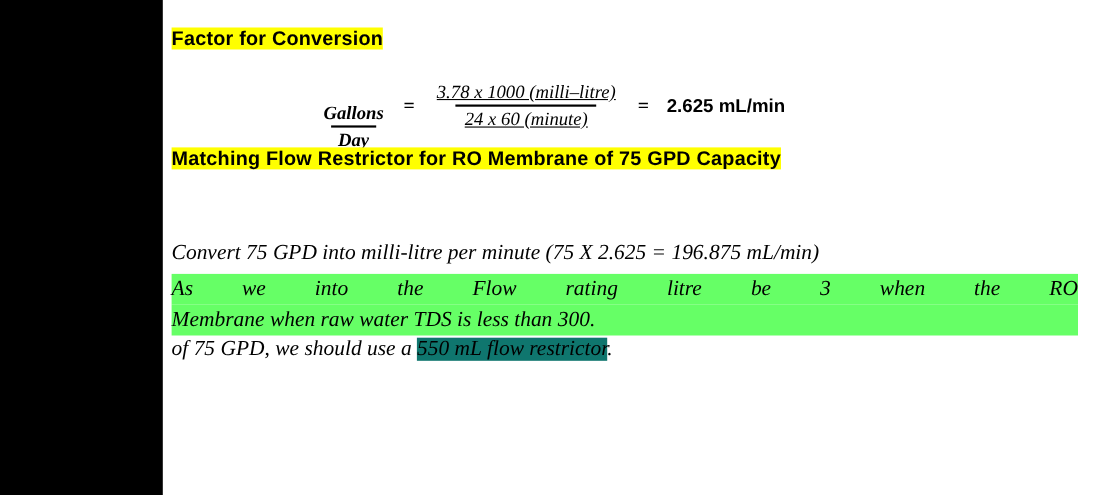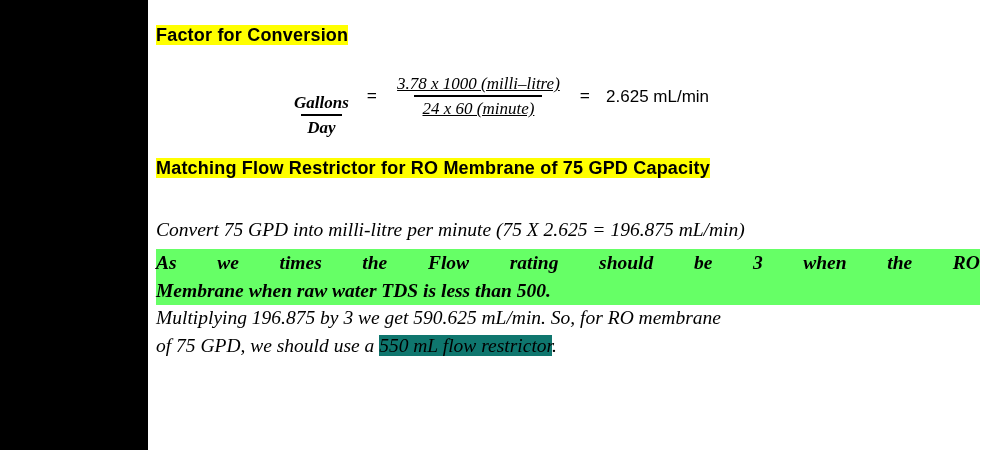--- a/index.html
+++ b/index.html
@@ -61,21 +61,20 @@
     font-weight: bold;
     letter-spacing: .2px;
   }
 
   .title2 {
     left: 8px;
     top: 134px;
     font-size: 18px;
     font-weight: bold;
     letter-spacing: .2px;
-    margin-top: 24px;
   }
 
   
   .formula {
     left: 140px;
     top: 55px;
     display: flex;
     align-items: center;
     font-size: 16px;
     color: #000;
@@ -115,40 +114,40 @@
     font-size: 17px;
     border-top: 2px solid #000;
   }
   .eq {
     font-weight: bold;
     font-size: 18px;
     margin: 0 12px;
     font-family: "Liberation Serif", serif;
   }
   .result {
-    font-weight: normal;
+    font-weight: bold;
     font-size: 17px;
     font-family: "Liberation Sans", sans-serif;
     margin-left: 4px;
   }
 
   
   .para {
     position: absolute;
     left: 8px;
     width: 830px;
     font-family: "Liberation Serif", serif;
     font-style: italic;
     font-size: 19.5px;
     color: #000;
     line-height: 28px;
     margin-top: 21px;
   }
   .para.bold {
-    font-weight: bold;
+    font-weight: normal;
   }
   .p-convert { top: 195px; }
   .p-green1  { top: 228px; width: 824px; }
   .p-mult    { top: 283px; }
   .p-green2  { top: 338px; width: 824px; }
   .p-final   { top: 392px; }
   .jline {
     display: block;
     white-space: nowrap;
   }
@@ -189,36 +188,35 @@
       </div>
 
       <div class="para p-convert">
         <span class="nowrap">Convert 75 GPD into milli-litre per minute (75 X 2.625 = 196.875 mL/min)</span>
       </div>
 
       <div class="para bold p-green1">
         <span class="hl-green jline spread">
           <span>As</span>
           <span>we</span>
-          <span>times</span>
+          <span>into</span>
           <span>the</span>
           <span>Flow</span>
           <span>rating</span>
-          <span>should</span>
+          <span>litre</span>
           <span>be</span>
           <span>3</span>
           <span>when</span>
           <span>the</span>
           <span>RO</span>
         </span>
-        <span class="hl-green jline">Membrane when raw water TDS is less than 500.</span>
+        <span class="hl-green jline">Membrane when raw water TDS is less than 300.</span>
       </div>
 
       <div class="para p-mult">
-        <span class="jline">Multiplying 196.875 by 3 we get 590.625 mL/min. So, for RO membrane</span>
         <span class="jline"><span>of 75 GPD, we should use a </span><span class="hl-cyan">550 mL flow restrictor</span><span>.</span></span>
       </div>
 
 
 
     </div>
   </div>
 </div>
 
 </body></html>

